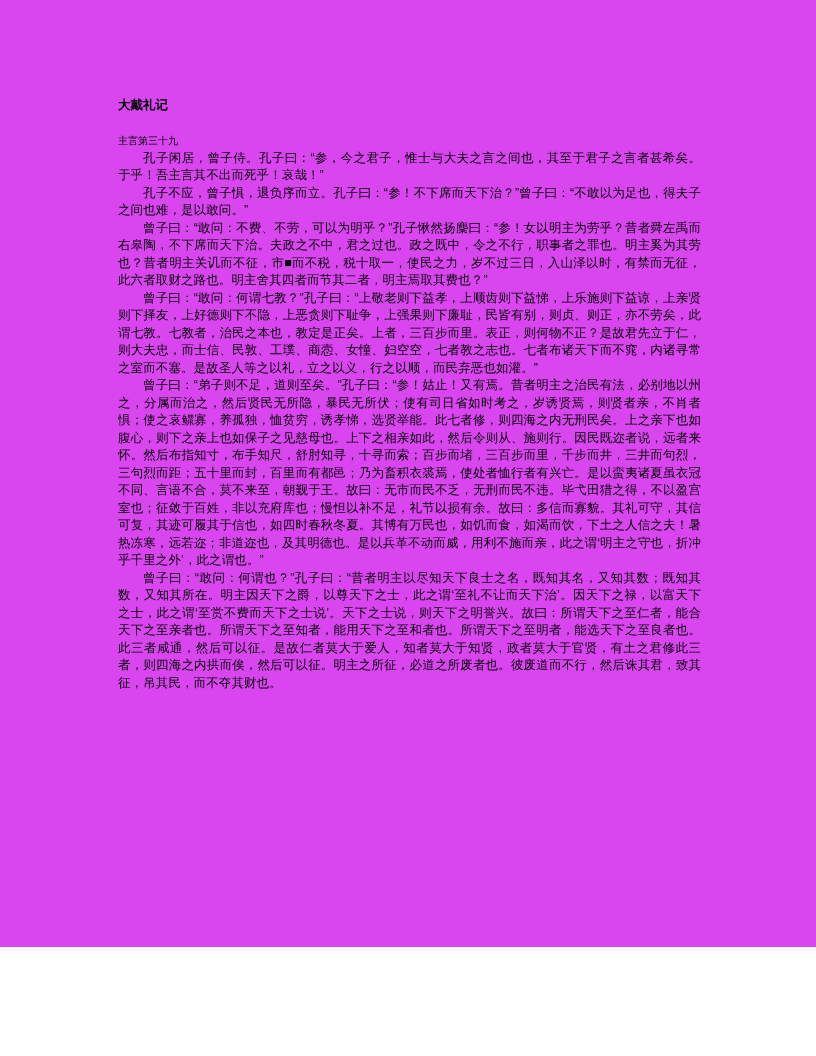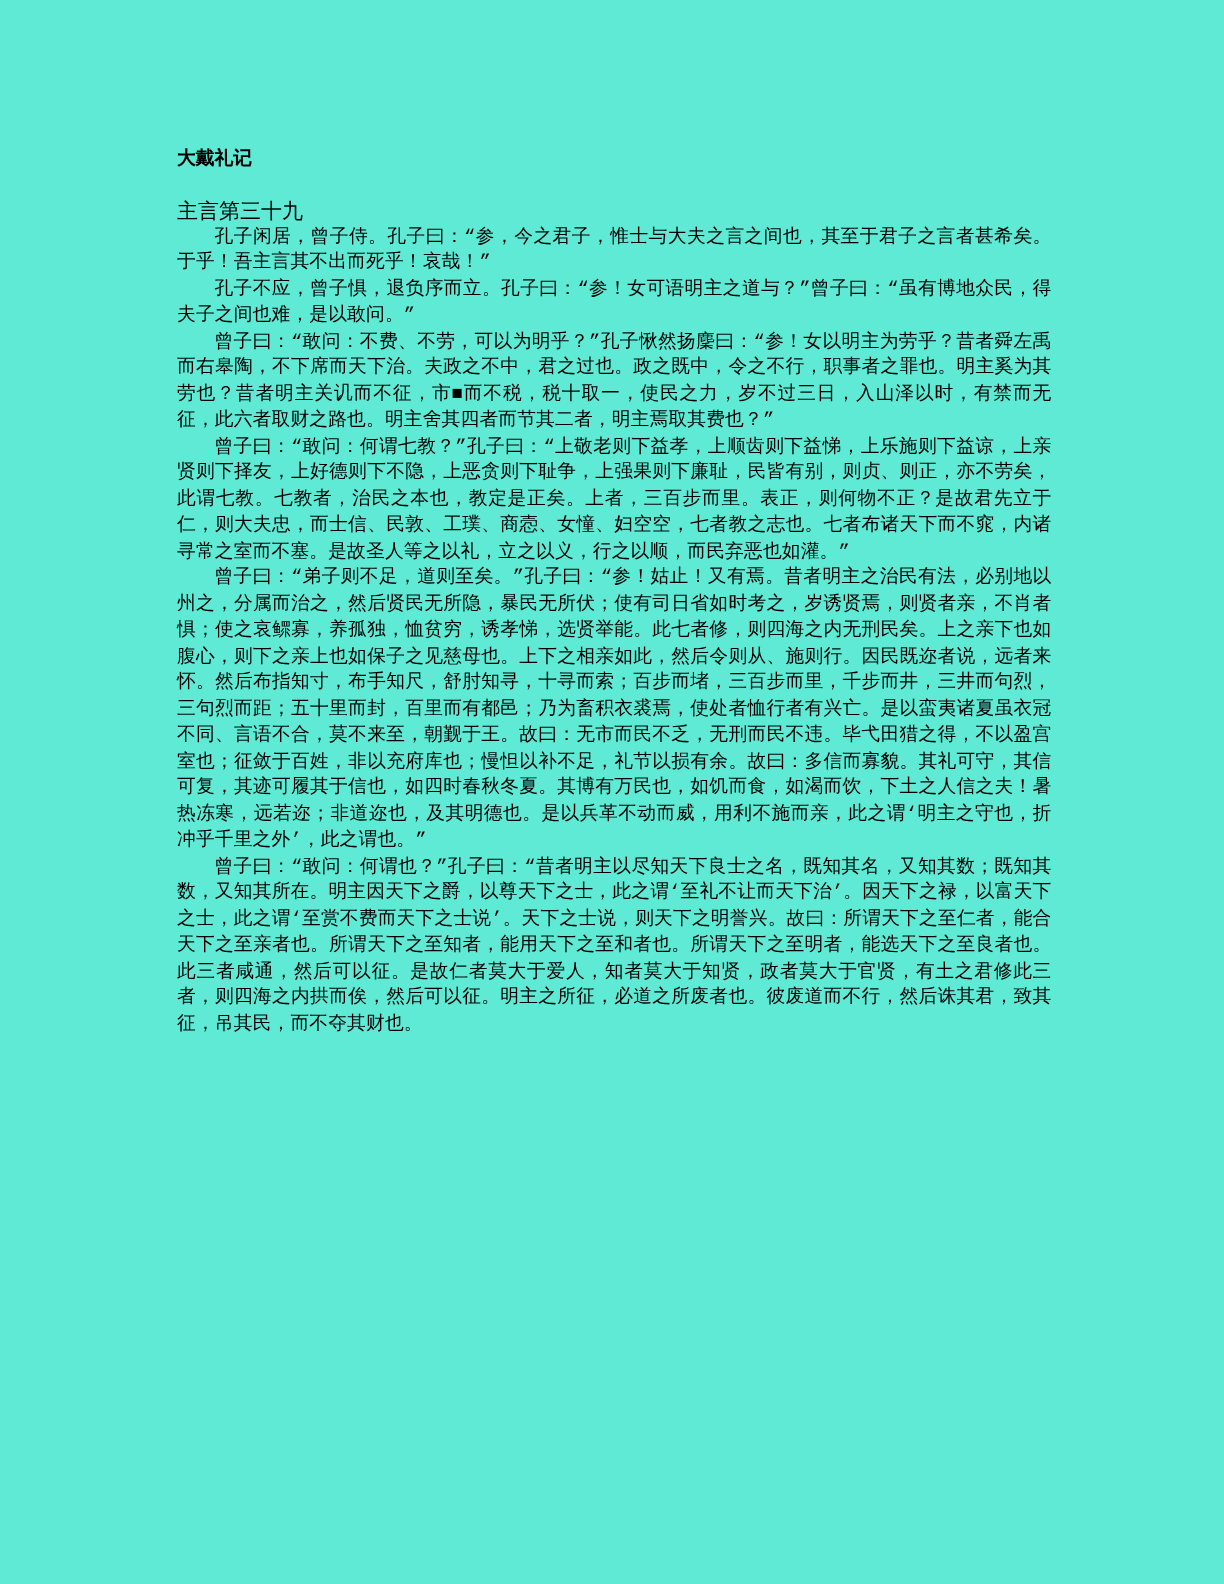--- a/index.html
+++ b/index.html
@@ -4,50 +4,50 @@
 <title>大戴礼记</title>
 <style>
   html, body {
     margin: 0;
     padding: 0;
     background: #ffffff;
   }
   .page {
     position: relative;
     width: 816px;
-    height: 1056px;
+    height: 947px;
     margin: 0 auto;
-    background: #5eead4;
+    background: #d946ef;
     box-sizing: border-box;
     overflow: hidden;
   }
   .content {
     position: absolute;
     left: 118px;
     top: 96px;
     width: 583px;
   }
   .doc-title {
     font-family: "DejaVu Sans", "Liberation Sans", sans-serif;
     font-size: 12.5px;
     line-height: 17px;
     color: #000000;
     margin: 0 0 19px 0;
     text-align: left;
   }
   .section-heading {
     font-family: Liberation Sans, sans-serif;
-    font-size: 14px;
+    font-size: 10px;
     line-height: 17.5px;
     color: #000000;
     margin: 0;
     text-align: left;
   }
   .para {
-    font-family: Liberation Mono, monospace;
+    font-family: Liberation Sans, sans-serif;
     font-size: 12.5px;
     line-height: 17.5px;
     color: #000000;
     margin: 0;
     text-indent: 25px;
     text-align: justify;
     text-justify: inter-ideograph;
     word-break: break-all;
     letter-spacing: 0.1px;
   }
@@ -56,20 +56,20 @@
 <body>
 
 <div class="page">
   <div class="content">
 
     <h1 class="doc-title">大戴礼记</h1>
 
     <p class="section-heading">主言第三十九</p>
 
     <p class="para">孔子闲居，曾子侍。孔子曰：“参，今之君子，惟士与大夫之言之间也，其至于君子之言者甚希矣。于乎！吾主言其不出而死乎！哀哉！”</p>
-    <p class="para">孔子不应，曾子惧，退负序而立。孔子曰：“参！女可语明主之道与？”曾子曰：“虽有博地众民，得夫子之间也难，是以敢问。”</p>
+    <p class="para">孔子不应，曾子惧，退负序而立。孔子曰：“参！不下席而天下治？”曾子曰：“不敢以为足也，得夫子之间也难，是以敢问。”</p>
     <p class="para">曾子曰：“敢问：不费、不劳，可以为明乎？”孔子愀然扬麇曰：“参！女以明主为劳乎？昔者舜左禹而右皋陶，不下席而天下治。夫政之不中，君之过也。政之既中，令之不行，职事者之罪也。明主奚为其劳也？昔者明主关讥而不征，市■而不税，税十取一，使民之力，岁不过三日，入山泽以时，有禁而无征，此六者取财之路也。明主舍其四者而节其二者，明主焉取其费也？”</p>
     <p class="para">曾子曰：“敢问：何谓七教？”孔子曰：“上敬老则下益孝，上顺齿则下益悌，上乐施则下益谅，上亲贤则下择友，上好德则下不隐，上恶贪则下耻争，上强果则下廉耻，民皆有别，则贞、则正，亦不劳矣，此谓七教。七教者，治民之本也，教定是正矣。上者，三百步而里。表正，则何物不正？是故君先立于仁，则大夫忠，而士信、民敦、工璞、商悫、女憧、妇空空，七者教之志也。七者布诸天下而不窕，内诸寻常之室而不塞。是故圣人等之以礼，立之以义，行之以顺，而民弃恶也如灌。”</p>
     <p class="para">曾子曰：“弟子则不足，道则至矣。”孔子曰：“参！姑止！又有焉。昔者明主之治民有法，必别地以州之，分属而治之，然后贤民无所隐，暴民无所伏；使有司日省如时考之，岁诱贤焉，则贤者亲，不肖者惧；使之哀鳏寡，养孤独，恤贫穷，诱孝悌，选贤举能。此七者修，则四海之内无刑民矣。上之亲下也如腹心，则下之亲上也如保子之见慈母也。上下之相亲如此，然后令则从、施则行。因民既迩者说，远者来怀。然后布指知寸，布手知尺，舒肘知寻，十寻而索；百步而堵，三百步而里，千步而井，三井而句烈，三句烈而距；五十里而封，百里而有都邑；乃为畜积衣裘焉，使处者恤行者有兴亡。是以蛮夷诸夏虽衣冠不同、言语不合，莫不来至，朝觐于王。故曰：无市而民不乏，无刑而民不违。毕弋田猎之得，不以盈宫室也；征敛于百姓，非以充府库也；慢怛以补不足，礼节以损有余。故曰：多信而寡貌。其礼可守，其信可复，其迹可履其于信也，如四时春秋冬夏。其博有万民也，如饥而食，如渴而饮，下土之人信之夫！暑热冻寒，远若迩；非道迩也，及其明德也。是以兵革不动而威，用利不施而亲，此之谓‘明主之守也，折冲乎千里之外’，此之谓也。”</p>
     <p class="para">曾子曰：“敢问：何谓也？”孔子曰：“昔者明主以尽知天下良士之名，既知其名，又知其数；既知其数，又知其所在。明主因天下之爵，以尊天下之士，此之谓‘至礼不让而天下治’。因天下之禄，以富天下之士，此之谓‘至赏不费而天下之士说’。天下之士说，则天下之明誉兴。故曰：所谓天下之至仁者，能合天下之至亲者也。所谓天下之至知者，能用天下之至和者也。所谓天下之至明者，能选天下之至良者也。此三者咸通，然后可以征。是故仁者莫大于爱人，知者莫大于知贤，政者莫大于官贤，有土之君修此三者，则四海之内拱而俟，然后可以征。明主之所征，必道之所废者也。彼废道而不行，然后诛其君，致其征，吊其民，而不夺其财也。</p>
 
   </div>
 </div>
 
 </body></html>

